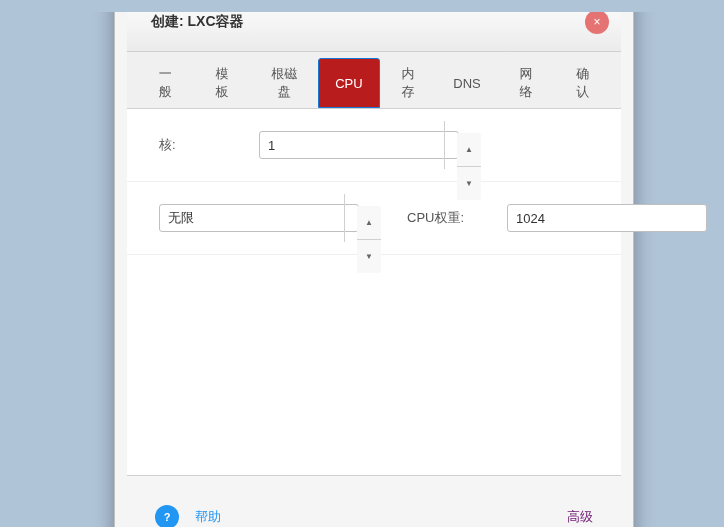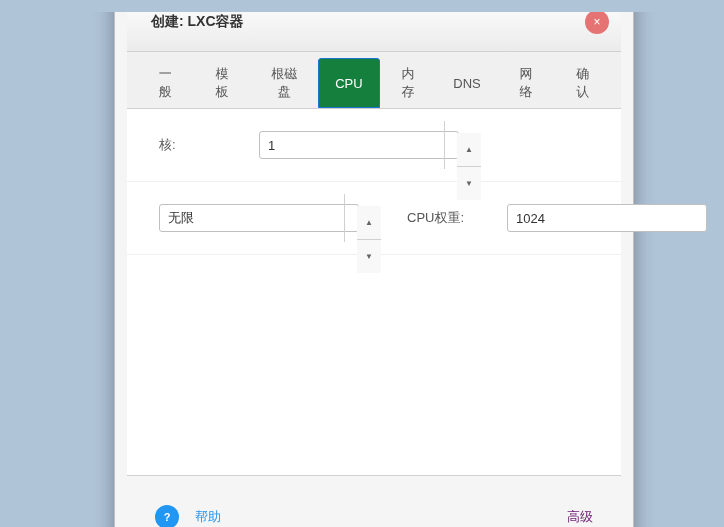--- a/index.html
+++ b/index.html
@@ -68,21 +68,21 @@
       border: 1px solid transparent;
       border-radius: 3px 3px 0 0;
       cursor: pointer;
       font-size: 13px;
       color: #555;
       background: transparent;
       outline: none;
     }
 
     .tab.active {
-      background: #15803d;
+      background: #b91c1c;
       color: #fff;
       border-color: #1976d2;
     }
 
     .dialog-body {
       background: #fff;
       padding: 0;
       min-height: 340px;
     }
 

